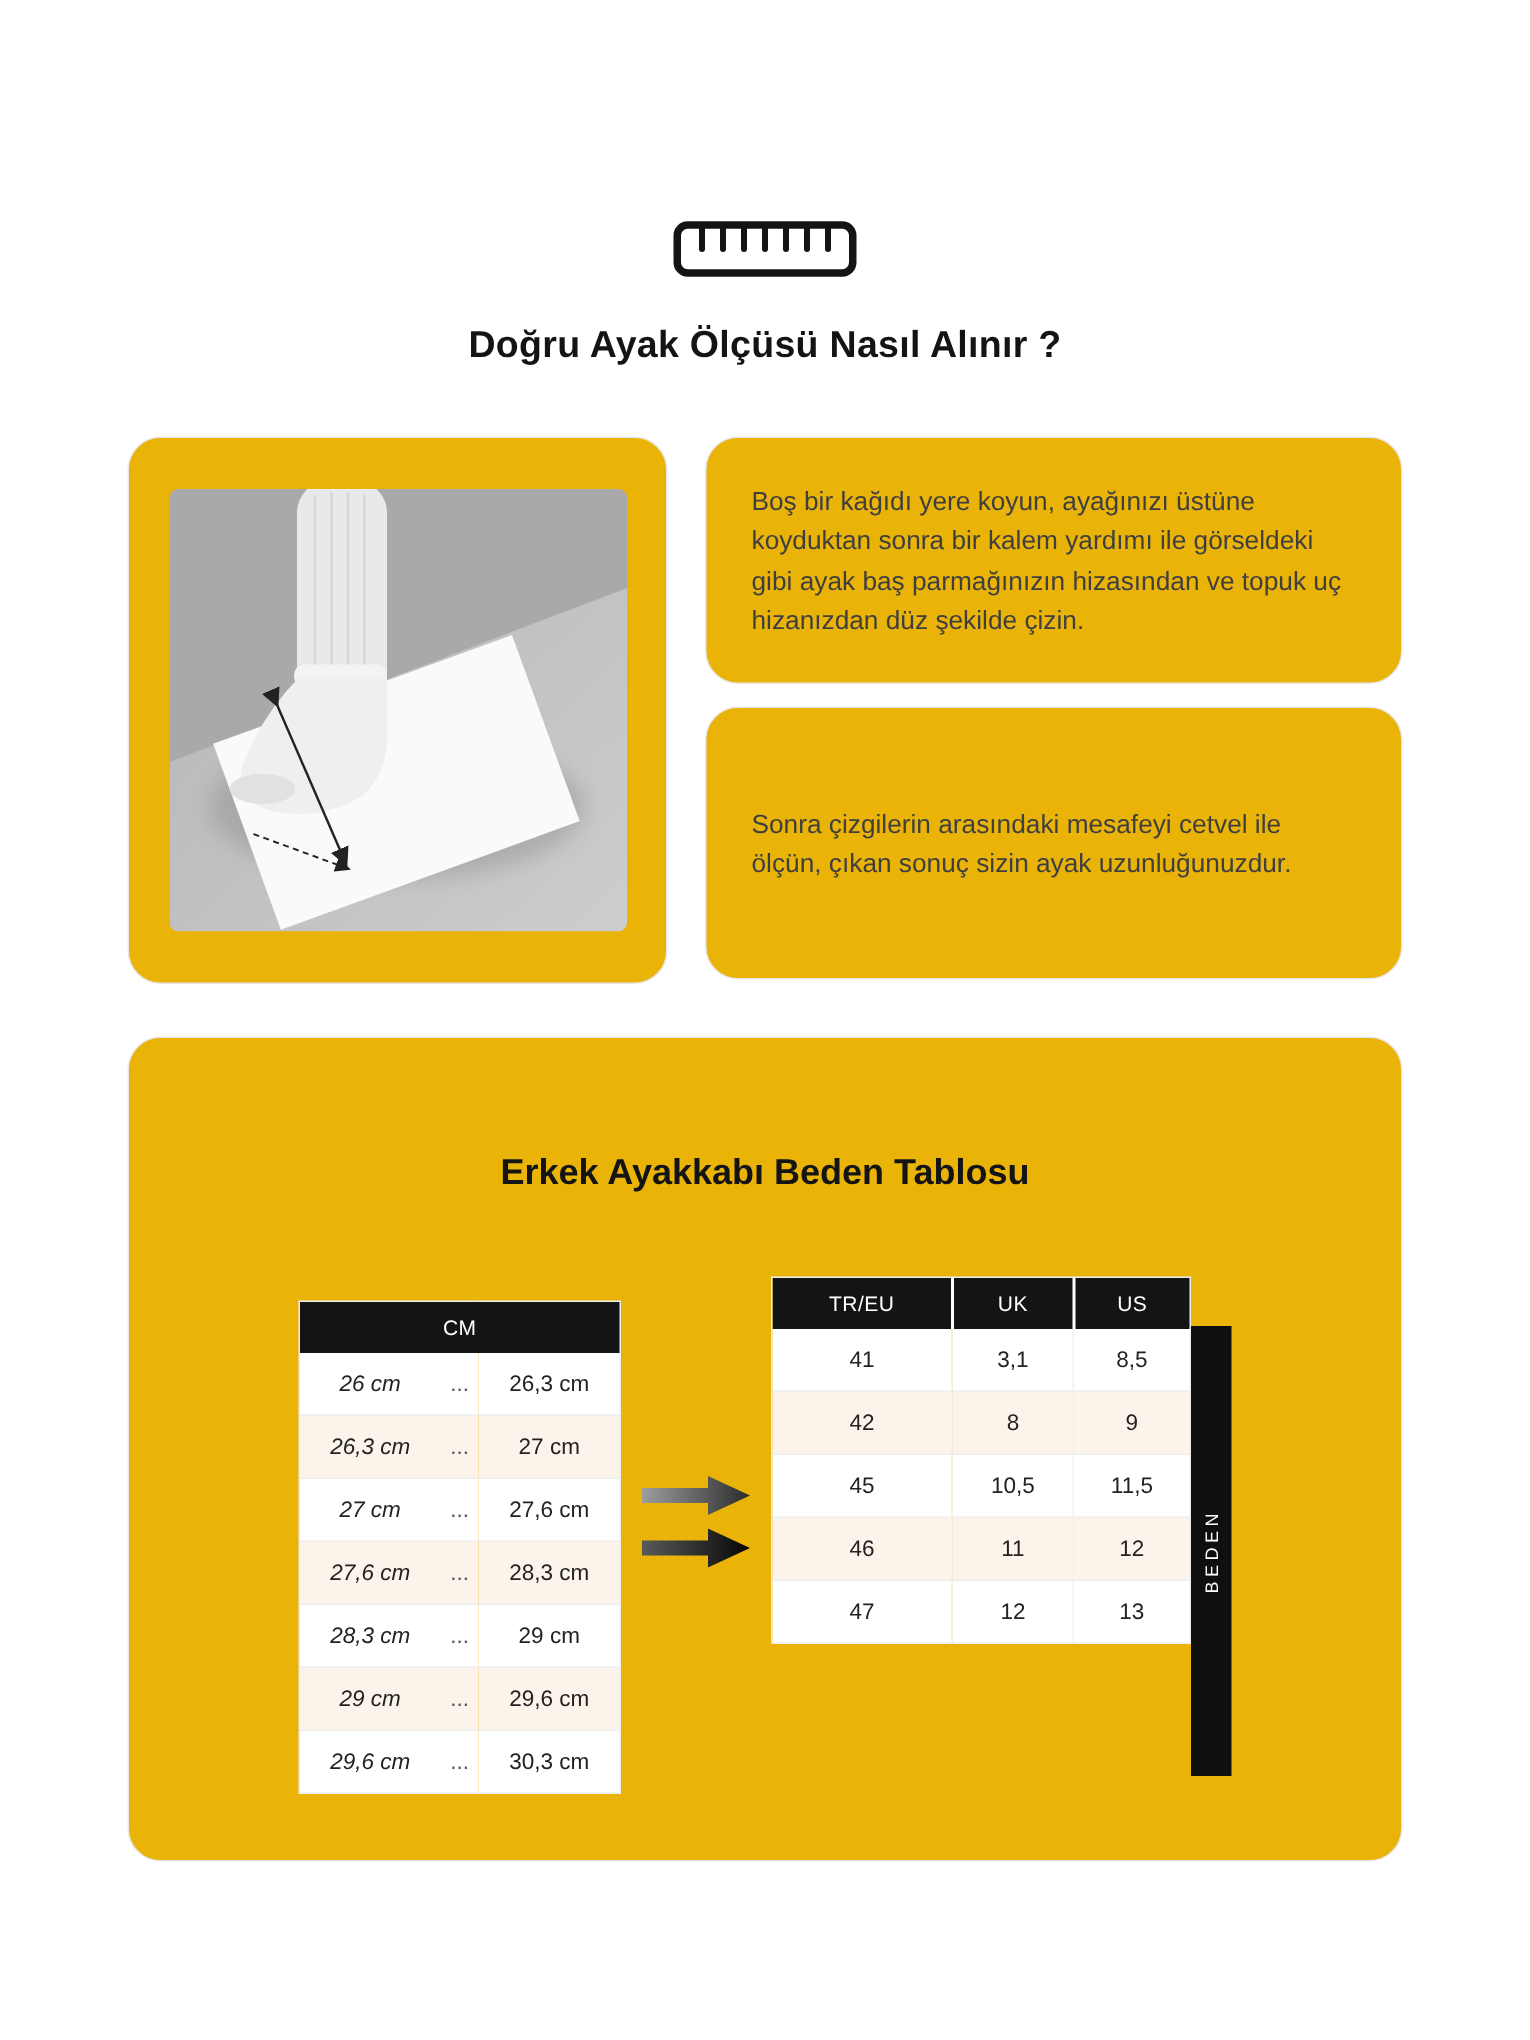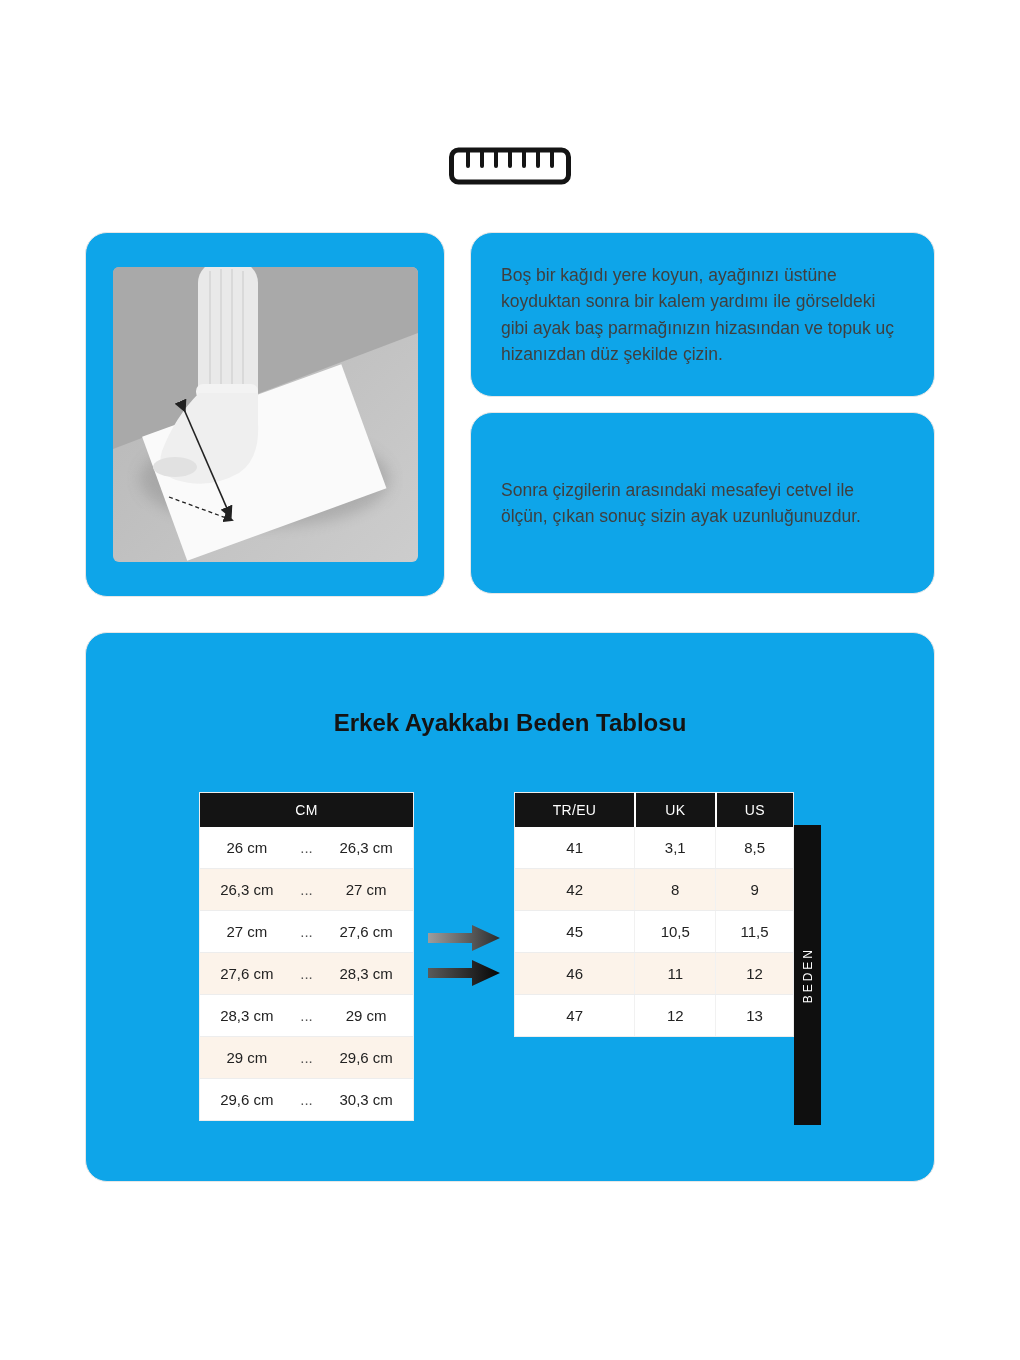--- a/index.html
+++ b/index.html
@@ -12,55 +12,55 @@
   .page { position:relative; width:1020px; height:1360px; background:#fff; }
 
   .ruler-wrap { padding-top:146px; display:flex; justify-content:center; }
   .page-title {
     margin-top:30px; text-align:center;
     font-size:25px; font-weight:700; color:#141414; letter-spacing:.2px;
   }
 
   .content { width:850px; margin:46px auto 0; }
   .card {
-    border:1px solid #e7e7e7; border-radius:22px; background:#0ea5e9;
+    border:1px solid #e7e7e7; border-radius:22px; background:#eab308;
   }
 
   .row1 { display:flex; gap:25px; }
   .image-card { width:360px; height:365px; display:flex; align-items:center; justify-content:center; }
   .image-card svg { border-radius:6px; display:block; }
 
   .right-col { display:flex; flex-direction:column; gap:15px; width:465px; }
   .text-card { padding:0 30px; display:flex; align-items:center; }
   .text-card-1 { height:165px; }
   .text-card-2 { height:182px; }
   .text-card p { font-size:17.5px; line-height:1.5; color:#3f3f3f; }
 
   .table-card { margin-top:35px; width:850px; height:550px; padding-top:76px; }
   .table-title { text-align:center; font-size:24px; font-weight:700; color:#141414; }
 
   .tables-row { margin-top:55px; display:flex; justify-content:center; align-items:flex-start; }
 
   table { border-collapse:collapse; font-size:15px; color:#222; }
-  table.cm-table { width:215px; border:1px solid #ededed; }
+  table.cm-table { width:215px; border:1px solid #ededed;margin-top:16px; }
   table.size-table { width:280px; border:1px solid #ededed; }
   thead th {
     background:#141414; color:#ffffff; font-weight:500; font-size:14px;
     height:34px; text-align:center; letter-spacing:.3px;
   }
   table.size-table thead th { border-right:2px solid #ffffff; }
   table.size-table thead th:last-child { border-right:none; }
   tbody td {
     height:42px; text-align:center; border-bottom:1px solid #ededed;
     background:#ffffff;
   }
   table.size-table tbody td { border-left:1px solid #f1f1f1; }
   table.size-table tbody td:first-child { border-left:none; }
   tr.alt td { background:#fcf3ea; }
-  .cm-col-a { width:44%; }
+  .cm-col-a { width:44%;font-style:italic; }
   .cm-col-dots { width:12%; color:#555; }
   .cm-col-b { width:44%; }
 
   .arrows-block {
     width:100px; margin-top:133px;
     display:flex; flex-direction:column; align-items:center; gap:9px;
   }
 
   .size-col { display:flex; align-items:flex-start; }
   .beden-bar {
@@ -85,20 +85,21 @@
         <line x1="34" y1="6" x2="34" y2="20"></line>
         <line x1="48" y1="6" x2="48" y2="20"></line>
         <line x1="62" y1="6" x2="62" y2="20"></line>
         <line x1="76" y1="6" x2="76" y2="20"></line>
         <line x1="90" y1="6" x2="90" y2="20"></line>
         <line x1="104" y1="6" x2="104" y2="20"></line>
       </g>
     </svg>
   </div>
 
+  <h1 class="page-title">Doğru Ayak Ölçüsü Nasıl Alınır ?</h1>
 
   <div class="content">
 
     <div class="row1">
 
       <div class="card image-card">
         <svg width="305" height="295" viewBox="0 0 305 295">
           <defs>
             <linearGradient id="floorg" x1="0" y1="0" x2="1" y2="1">
               <stop offset="0" stop-color="#b4b4b4"></stop>

